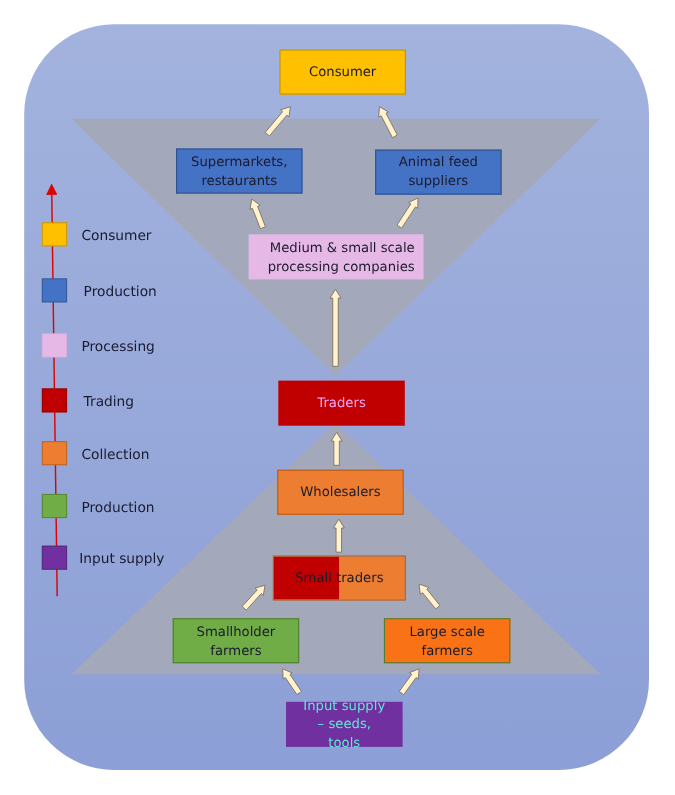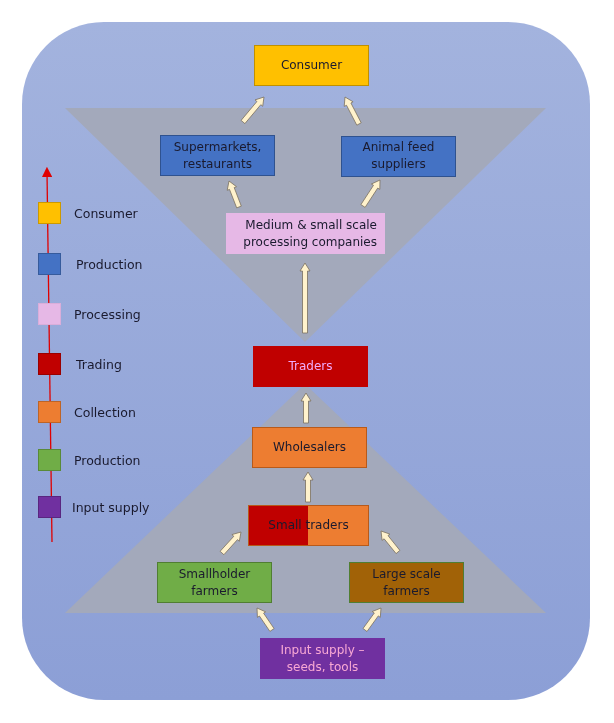--- a/index.html
+++ b/index.html
@@ -93,18 +93,18 @@
 </div>
 <div class="node" style="left:252px;top:427px;width:115px;height:41px;background:#ed7d31;border-color:#b85a1a">
   <span>Wholesalers</span>
 </div>
 <div class="node" style="left:248px;top:505px;width:121px;height:41px;background:linear-gradient(to right,#c00000 0,#c00000 50%,#ed7d31 50%,#ed7d31 100%);border-color:#b85a1a">
   <span>Small traders</span>
 </div>
 <div class="node" style="left:157px;top:562px;width:115px;height:41px;background:#70ad47;border-color:#507e32;padding:0 18px;align-items:center;padding-top:1px">
   <span>Smallholder farmers</span>
 </div>
-<div class="node" style="left:349px;top:562px;width:115px;height:41px;background:#a16207;border-color:#507e32;padding:0 22px">
+<div class="node" style="left:349px;top:562px;width:115px;height:41px;background:#f97316;border-color:#507e32;padding:0 22px">
   <span>Large scale farmers</span>
 </div>
-<div class="node" style="left:260px;top:638px;width:125px;height:41px;background:#7030a0;border:none;color:#f9a8d4;padding:0 14px">
+<div class="node" style="left:260px;top:638px;width:106px;height:41px;background:#7030a0;border:none;color:#5eead4;padding:0 14px">
   <span>Input supply – seeds, tools</span>
 </div>
 
 </body></html>

